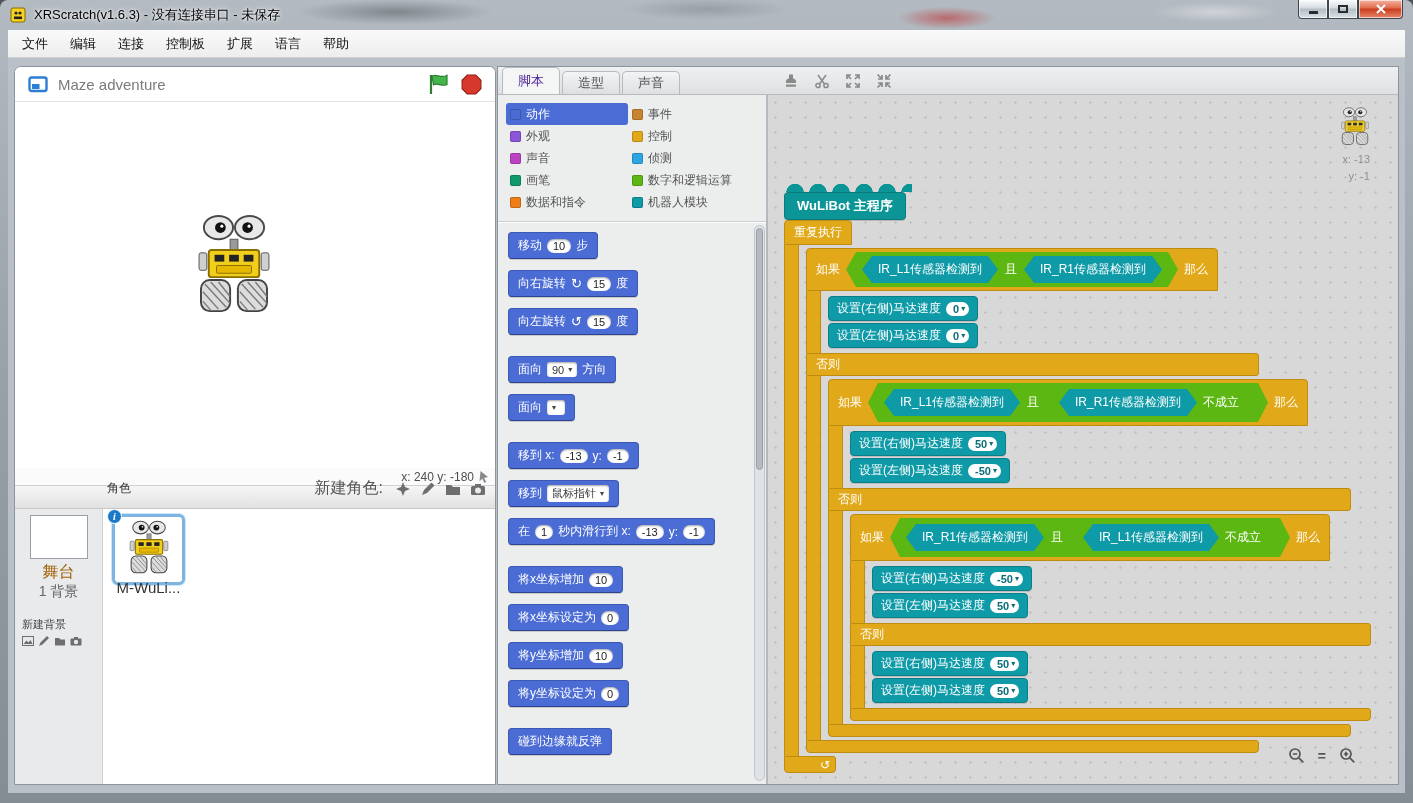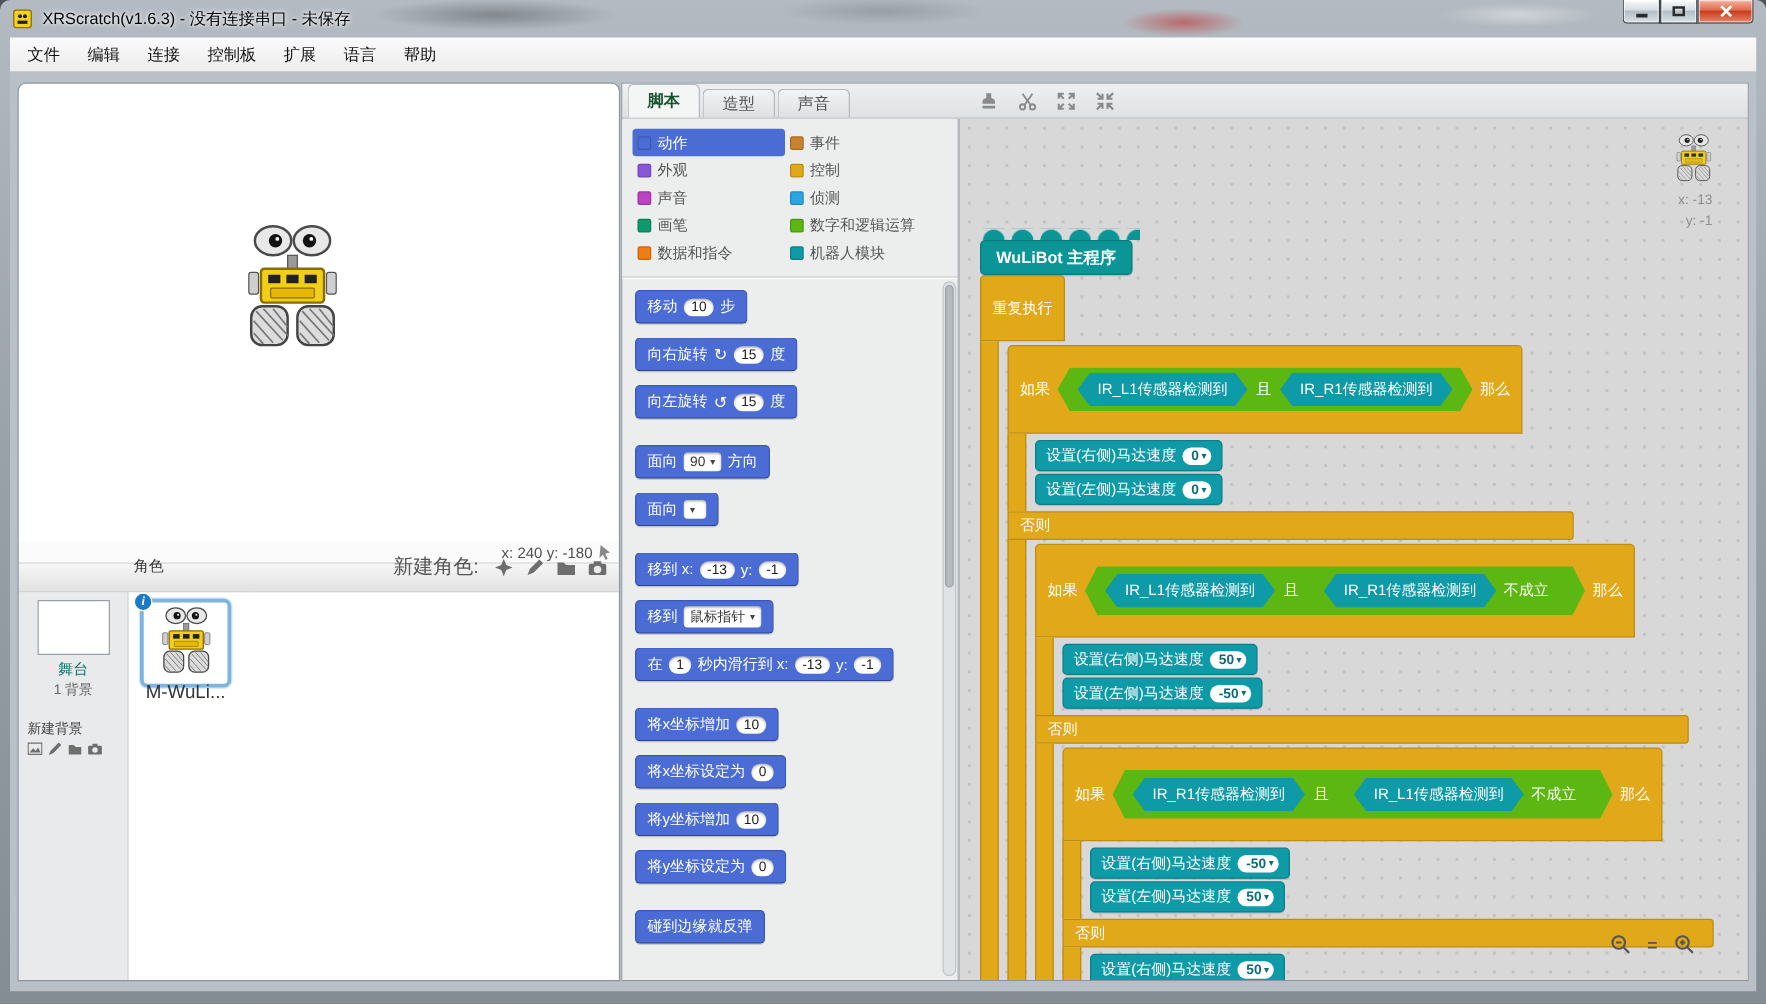--- a/index.html
+++ b/index.html
@@ -47,41 +47,41 @@
   .sprite-pane{flex:1;display:flex;flex-direction:column;min-height:0;}
   .sp-header{height:23px;flex:none;background:linear-gradient(#f6f6f6,#e1e1e1);border-bottom:1px solid #c7c7c7;
     display:flex;align-items:center;padding:0 8px 17px 92px;}
   .sp-title{font-size:12px;color:#333;}
   .sp-spacer{flex:1;}
   .new-sprite-label{font-size:16px;color:#555;margin-right:4px;text-align:center;}
   .hdr-icon{width:18px;height:16px;margin-left:7px;display:flex;align-items:center;justify-content:center;}
   .sp-body{flex:1;display:flex;min-height:0;}
   .sp-left{width:88px;flex:none;background:#e8eaec;border-right:1px solid #ccd0d3;display:flex;flex-direction:column;align-items:center;padding-top:6px;}
   .stage-thumb{width:58px;height:44px;background:#fff;border:1px solid #9aa0a5;}
-  .sp-lbl1{font-size:12px;color:#0f766e;margin-top:3px;font-family:Liberation Serif, serif;}
-  .sp-lbl2{font-size:11px;color:#666;}
+  .sp-lbl1{font-size:16px;color:#a16207;margin-top:3px;font-family:Liberation Serif, serif;}
+  .sp-lbl2{font-size:14px;color:#666;}
   .new-backdrop{margin-top:16px;font-size:11px;color:#444;align-self:flex-start;padding-left:7px;}
   .backdrop-icons{display:flex;gap:4px;margin-top:3px;align-self:flex-start;padding-left:7px;}
   .bd-icon{width:12px;height:12px;display:flex;}
   .sp-right{flex:1;position:relative;background:#fff;}
   .sprite-thumb{position:absolute;left:9px;top:5px;width:73px;height:71px;border:3px solid #7db4e0;border-radius:6px;
     background:#fff;display:flex;flex-direction:column;align-items:center;box-shadow:0 0 0 1px #cfe6f7;}
   .sprite-thumb .robot-wrap{margin-top:3px;}
   .sprite-name{font-size:15px;color:#333;margin-top:auto;margin-bottom:2px;}
   .info-badge{position:absolute;left:-8px;top:-8px;width:15px;height:15px;border-radius:50%;background:#1c79c8;color:#fff;
     font-size:10px;font-weight:bold;font-style:italic;font-family:"Liberation Serif",serif;display:flex;align-items:center;justify-content:center;border:1px solid #fff;}
 
   
   .right-region{position:absolute;left:489px;top:8px;right:6px;bottom:8px;display:flex;flex-direction:column;
     border:1px solid #8d959c;background:#eceded;}
   .tabbar{height:28px;flex:none;background:linear-gradient(#eef0f1,#dee0e2);border-bottom:1px solid #b6bbbf;
     display:flex;align-items:flex-end;padding-left:4px;position:relative;}
   .tab{height:23px;padding:0 15px;display:flex;align-items:center;font-size:13px;color:#555;margin-right:2px;
     background:linear-gradient(#f3f4f5,#dddfe1);border:1px solid #b6bbbf;border-bottom:none;border-radius:5px 5px 0 0;}
-  .tab.active{height:27px;background:#f4f5f5;color:#14532d;font-weight:bold;}
+  .tab.active{height:27px;background:#f4f5f5;color:#4c1d95;font-weight:normal;}
   .tab-toolbar{position:absolute;left:285px;top:6px;display:flex;gap:15px;}
   .tb-icon{width:16px;height:16px;display:flex;}
 
   .workrow{flex:1;display:flex;min-height:0;}
   .palette-col{width:270px;flex:none;background:#eceded;border-right:2px solid #b3b9bf;position:relative;display:flex;flex-direction:column;}
   .categories{flex:none;padding:8px 2px 8px 8px;display:grid;grid-template-columns:122px 1fr;border-bottom:1px solid #cbced0;box-shadow:0 1px 0 #fff;}
   .cat{display:flex;align-items:center;gap:5px;font-size:12px;color:#555;height:22px;padding:0 4px;border-radius:3px;}
   .cat.selected{background:#4a6cd4;color:#fff;}
   .cat .sw{width:11px;height:11px;border-radius:2px;flex:none;box-shadow:inset 0 0 0 1px rgba(0,0,0,.18);}
 
@@ -106,21 +106,21 @@
   .zoom-eq{font-size:14px;font-weight:bold;color:#555;}
 
   
   #script-root{position:absolute;left:16px;top:88px;font-size:12px;color:#fff;}
   .hat-top{height:9px;width:126px;margin-left:2px;
     background:radial-gradient(circle at 9px 9.5px,#0c9596 8.5px,transparent 9px);background-size:23px 10px;background-repeat:repeat-x;}
   .hat-body{width:fit-content;background:#0c9596;border:1px solid #0a7c7d;border-radius:4px;padding:4px 12px;font-size:13px;font-weight:bold;box-shadow:0 1px 0 rgba(0,0,0,.15);}
 
   .cb{width:fit-content;}
   .cb-top{display:flex;align-items:center;gap:6px;width:fit-content;background:#e1a91a;border:1px solid #bd8c10;
-    padding:17px 9px;border-radius:4px 4px 0 0;min-height:24px;}
+    padding:3px 9px;border-radius:4px 4px 0 0;min-height:24px;}
   .cb-bodyrow{display:flex;align-items:stretch;}
   .cb-spine{width:15px;flex:none;background:#e1a91a;border-left:1px solid #bd8c10;border-right:1px solid #bd8c10;}
   .cb-inner{padding:3px 0 3px 7px;}
   .cb-arm{display:flex;align-items:center;background:#e1a91a;border:1px solid #bd8c10;padding:2px 9px;min-height:21px;border-radius:0 3px 3px 0;width:453px;}
   .cb-end{background:#e1a91a;border:1px solid #bd8c10;height:13px;border-radius:0 3px 4px 4px;width:453px;}
   .lvl1 > .cb-arm,.lvl1 > .cb-end{width:523px;}
   .lvl2 > .cb-arm,.lvl2 > .cb-end{width:521px;}
   .forever > .cb-end{width:52px;height:17px;display:flex;align-items:center;justify-content:flex-end;padding-right:5px;}
   .loop-arrow{font-size:12px;color:#fff;line-height:1;}
 
@@ -171,20 +171,40 @@
     <span class="menu-item">连接</span>
     <span class="menu-item">控制板</span>
     <span class="menu-item">扩展</span>
     <span class="menu-item">语言</span>
     <span class="menu-item">帮助</span>
   </div>
 
   <div class="main">
 
     <div class="left-panel">
+      <div class="stage-header">
+        <span style="display:flex;">
+          <svg width="20" height="17" viewBox="0 0 20 17">
+              <rect x="1.5" y="1.5" width="17" height="13.5" rx="2" fill="none" stroke="#2a7fd4" stroke-width="2.4"></rect>
+              <rect x="4" y="8" width="7.5" height="5" fill="#2a7fd4"></rect>
+            </svg>
+        </span>
+        <span class="stage-title">Maze adventure</span>
+        <span style="display:flex;">
+          <svg width="24" height="22" viewBox="0 0 24 22">
+              <path d="M4 2v19" stroke="#2e7d32" stroke-width="2.2"></path>
+              <path d="M5 3c4.5-2.4 7.5 2 13.5 0l1.5-.7v9.5c-6 2-9-2.4-13.5 0z" fill="#44b649" stroke="#2e7d32" stroke-width="1.2"></path>
+            </svg>
+        </span>
+        <span style="display:flex;">
+          <svg width="21" height="21" viewBox="0 0 20 20">
+              <polygon points="6,1 14,1 19,6 19,14 14,19 6,19 1,14 1,6" fill="#d6392b" stroke="#8e1f16"></polygon>
+            </svg>
+        </span>
+      </div>
       <div class="stage-box">
         <span class="stage-sprite"><svg viewBox="0 0 80 104" xmlns="http://www.w3.org/2000/svg" width="78" height="101">
               <g stroke="#4a4a4a" stroke-width="2" fill="#e8e8e8">
                 <ellipse cx="24" cy="14" rx="15" ry="12"></ellipse>
                 <ellipse cx="56" cy="14" rx="15" ry="12"></ellipse>
               </g>
               <circle cx="26" cy="14" r="5.5" fill="#111"></circle>
               <circle cx="54" cy="14" r="5.5" fill="#111"></circle>
               <circle cx="27.5" cy="12.5" r="1.6" fill="#fff"></circle>
               <circle cx="55.5" cy="12.5" r="1.6" fill="#fff"></circle>

